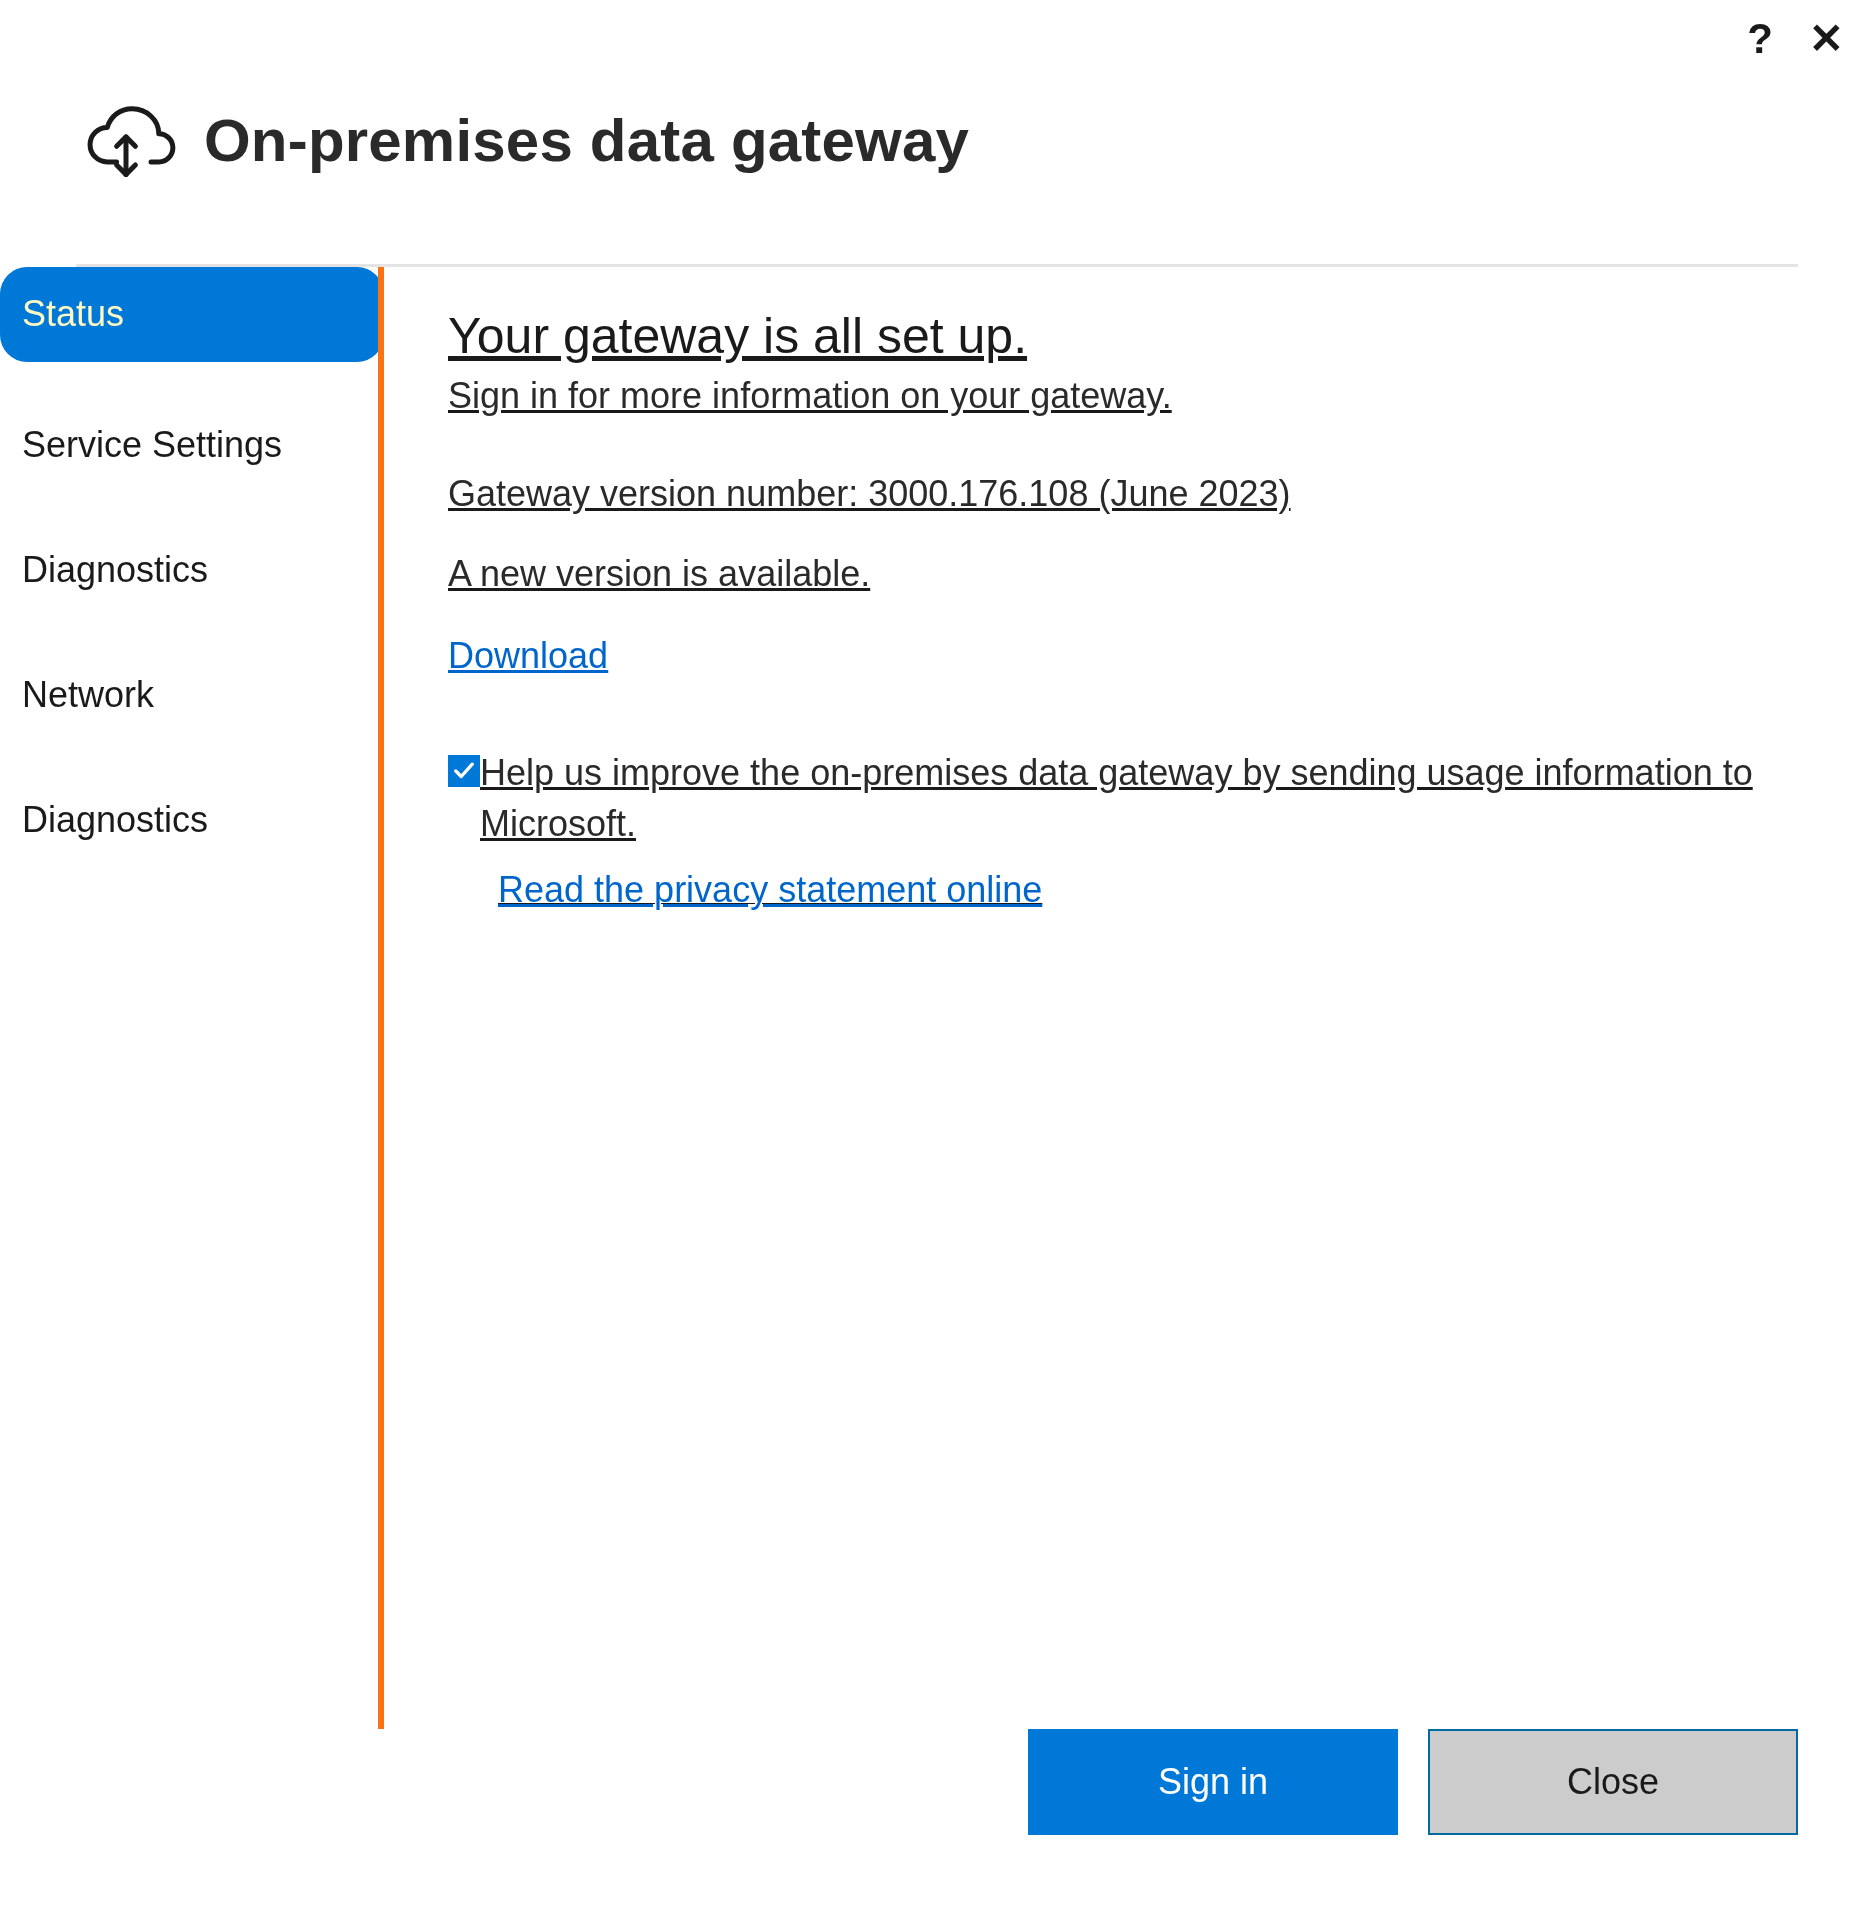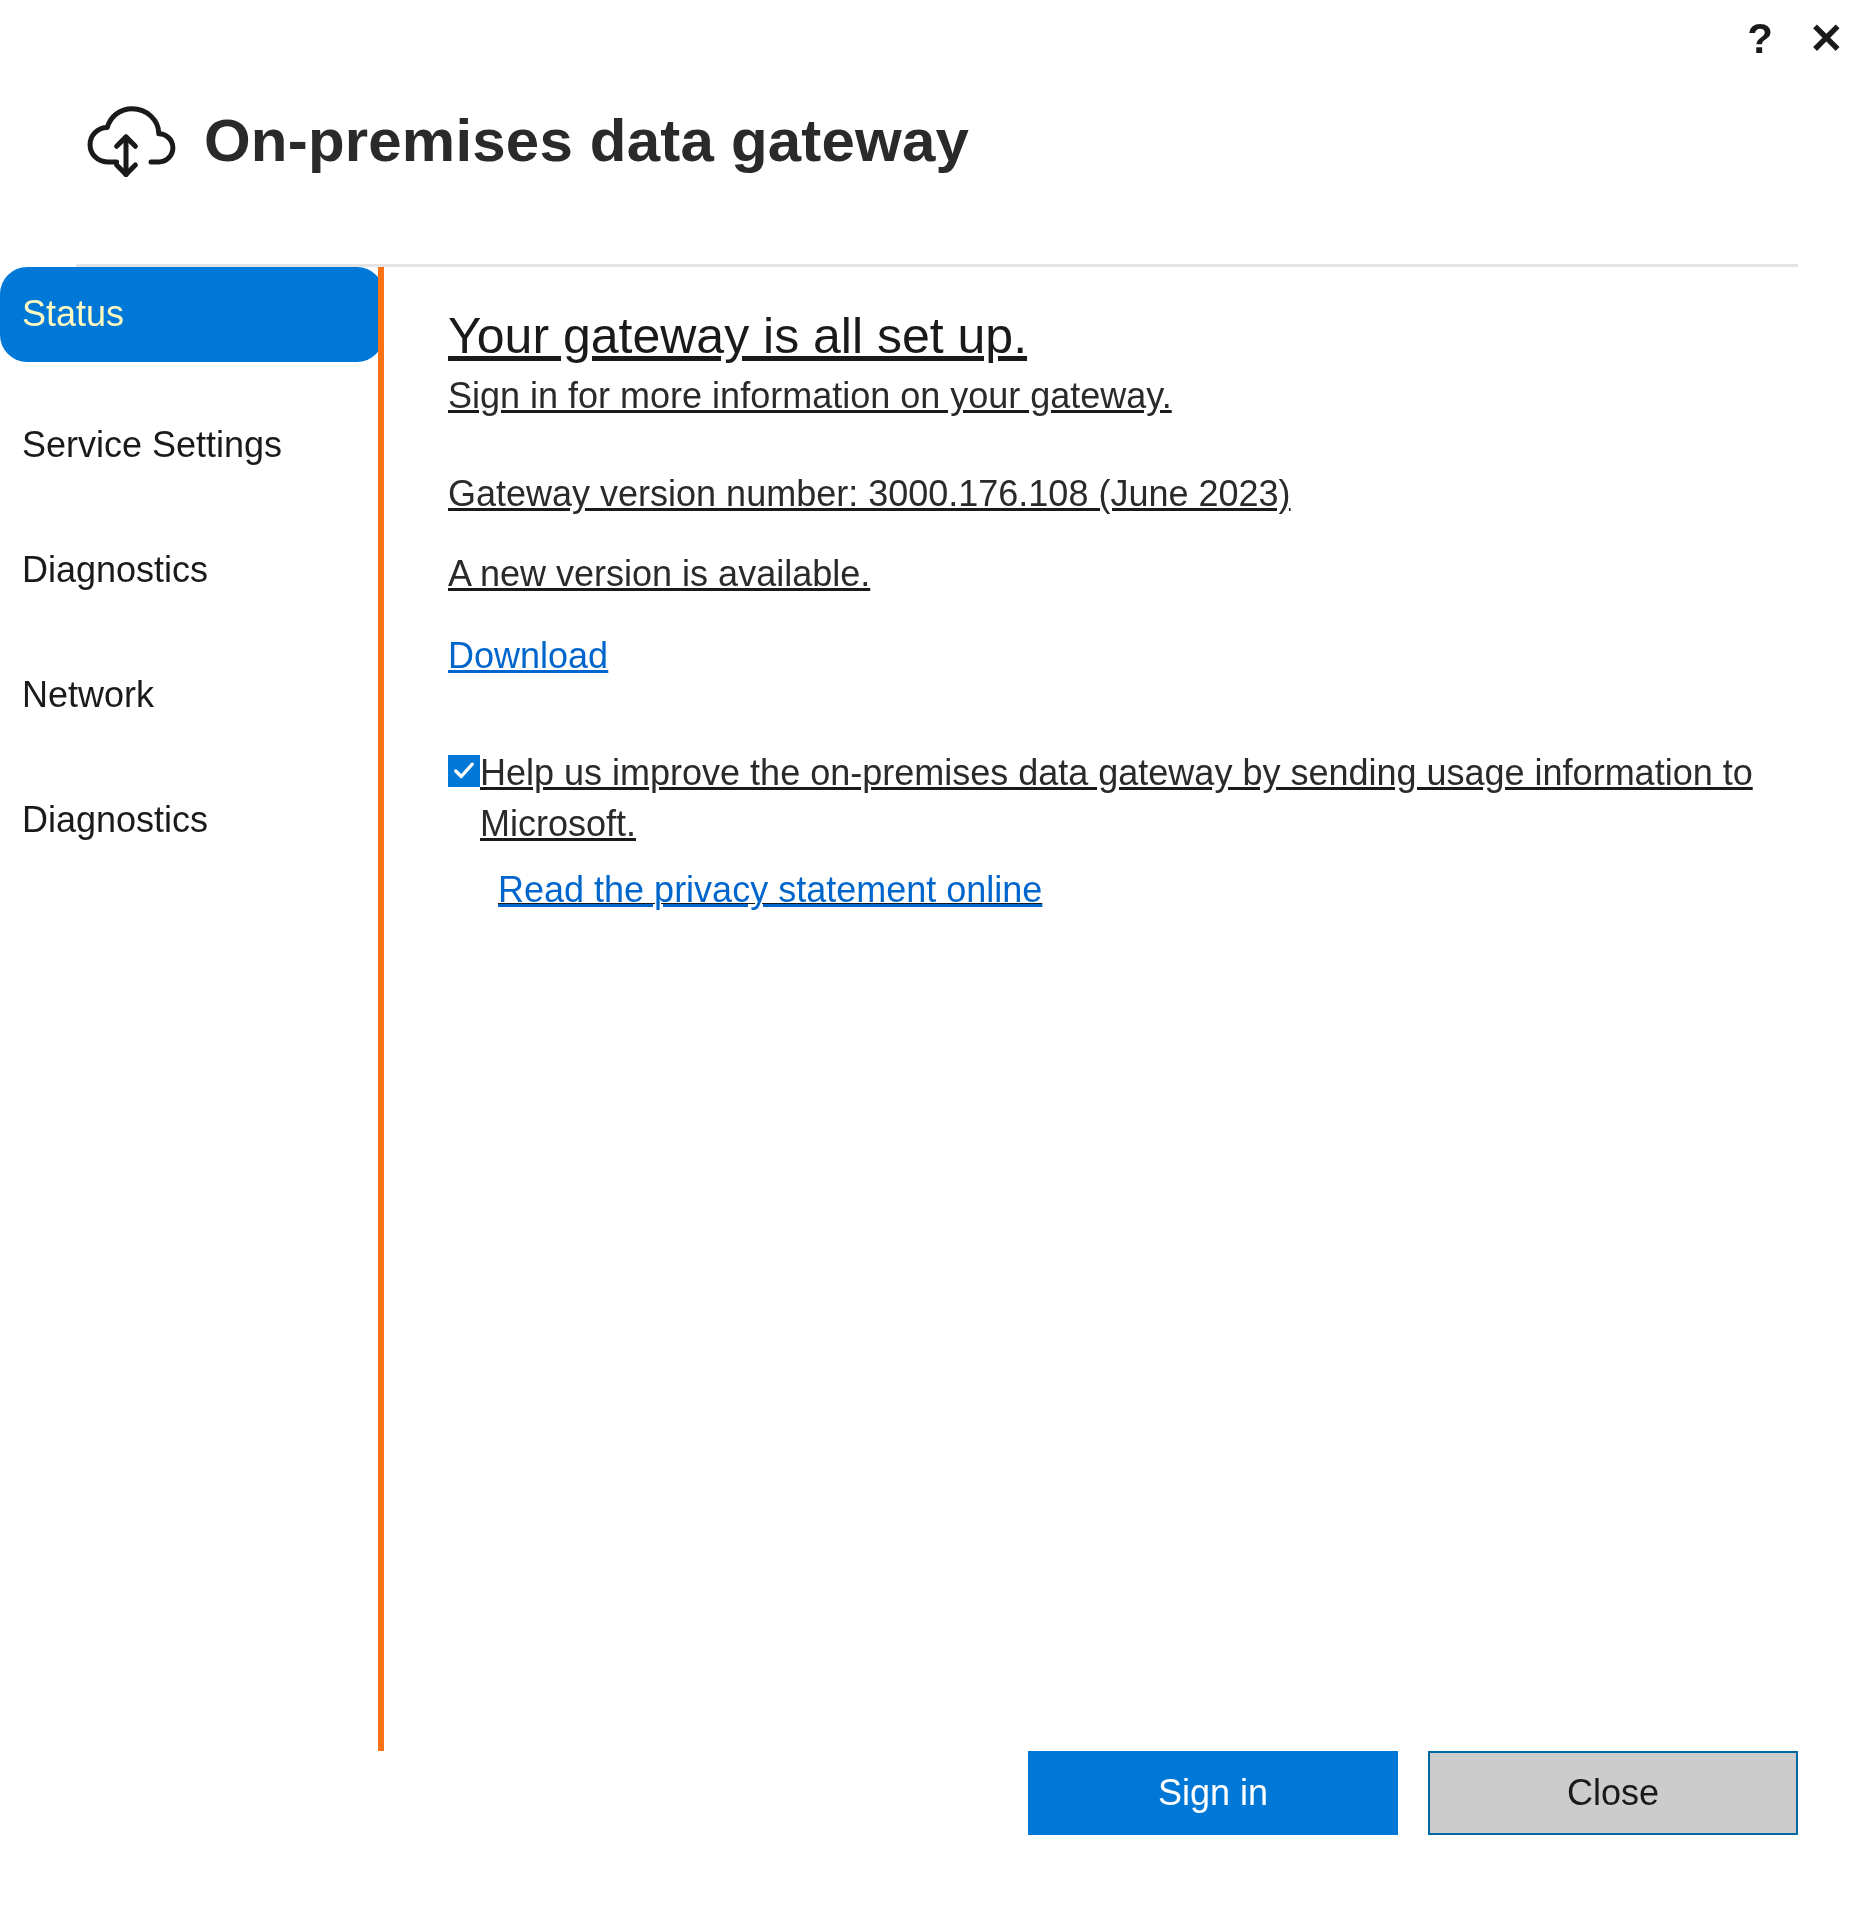--- a/index.html
+++ b/index.html
@@ -139,21 +139,21 @@
     .privacy-row { margin-top: 20px; margin-left: 50px; }
     .footer {
       margin-top: auto;
       display: flex;
       justify-content: flex-end;
       padding: 0 74px 70px 0;
       gap: 30px;
     }
     .btn {
       min-width: 370px;
-      height: 84px;
+      height: 106px;
       font-size: 36px;
       display: flex;
       align-items: center;
       justify-content: center;
       cursor: pointer;
       border: none;
       font-family: inherit;
     }
     .btn-primary {
       background: #0078d7;

